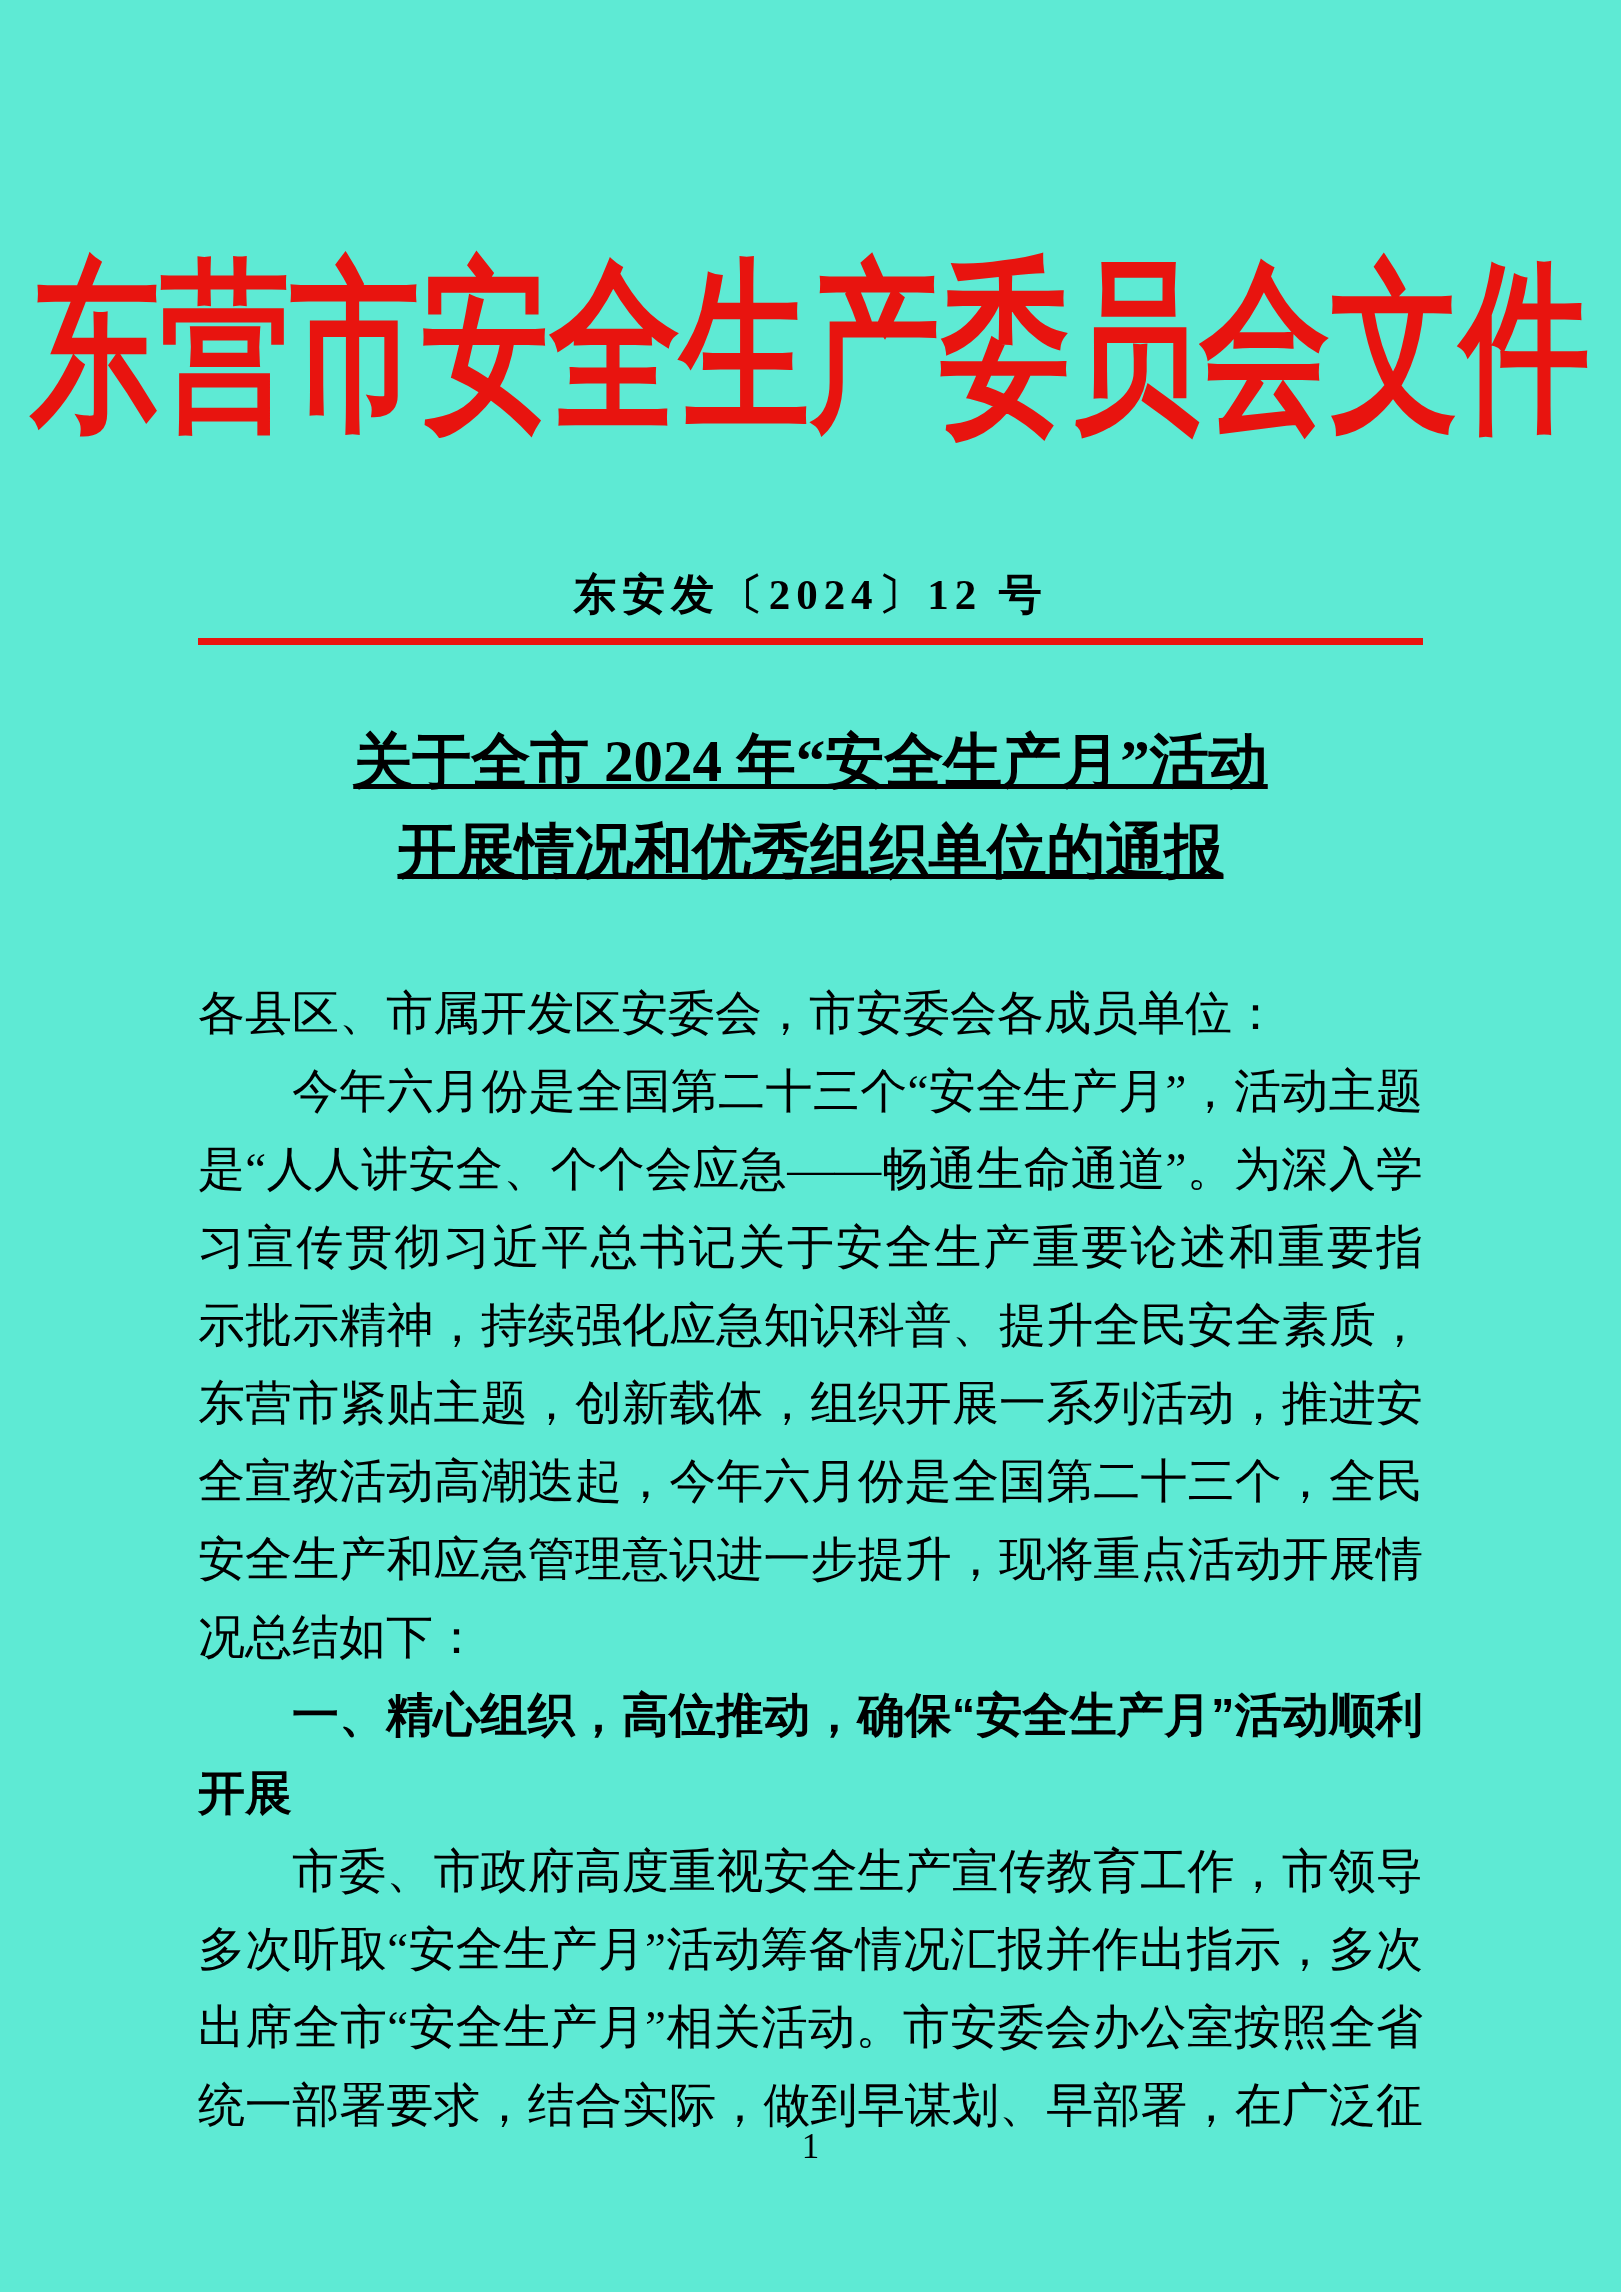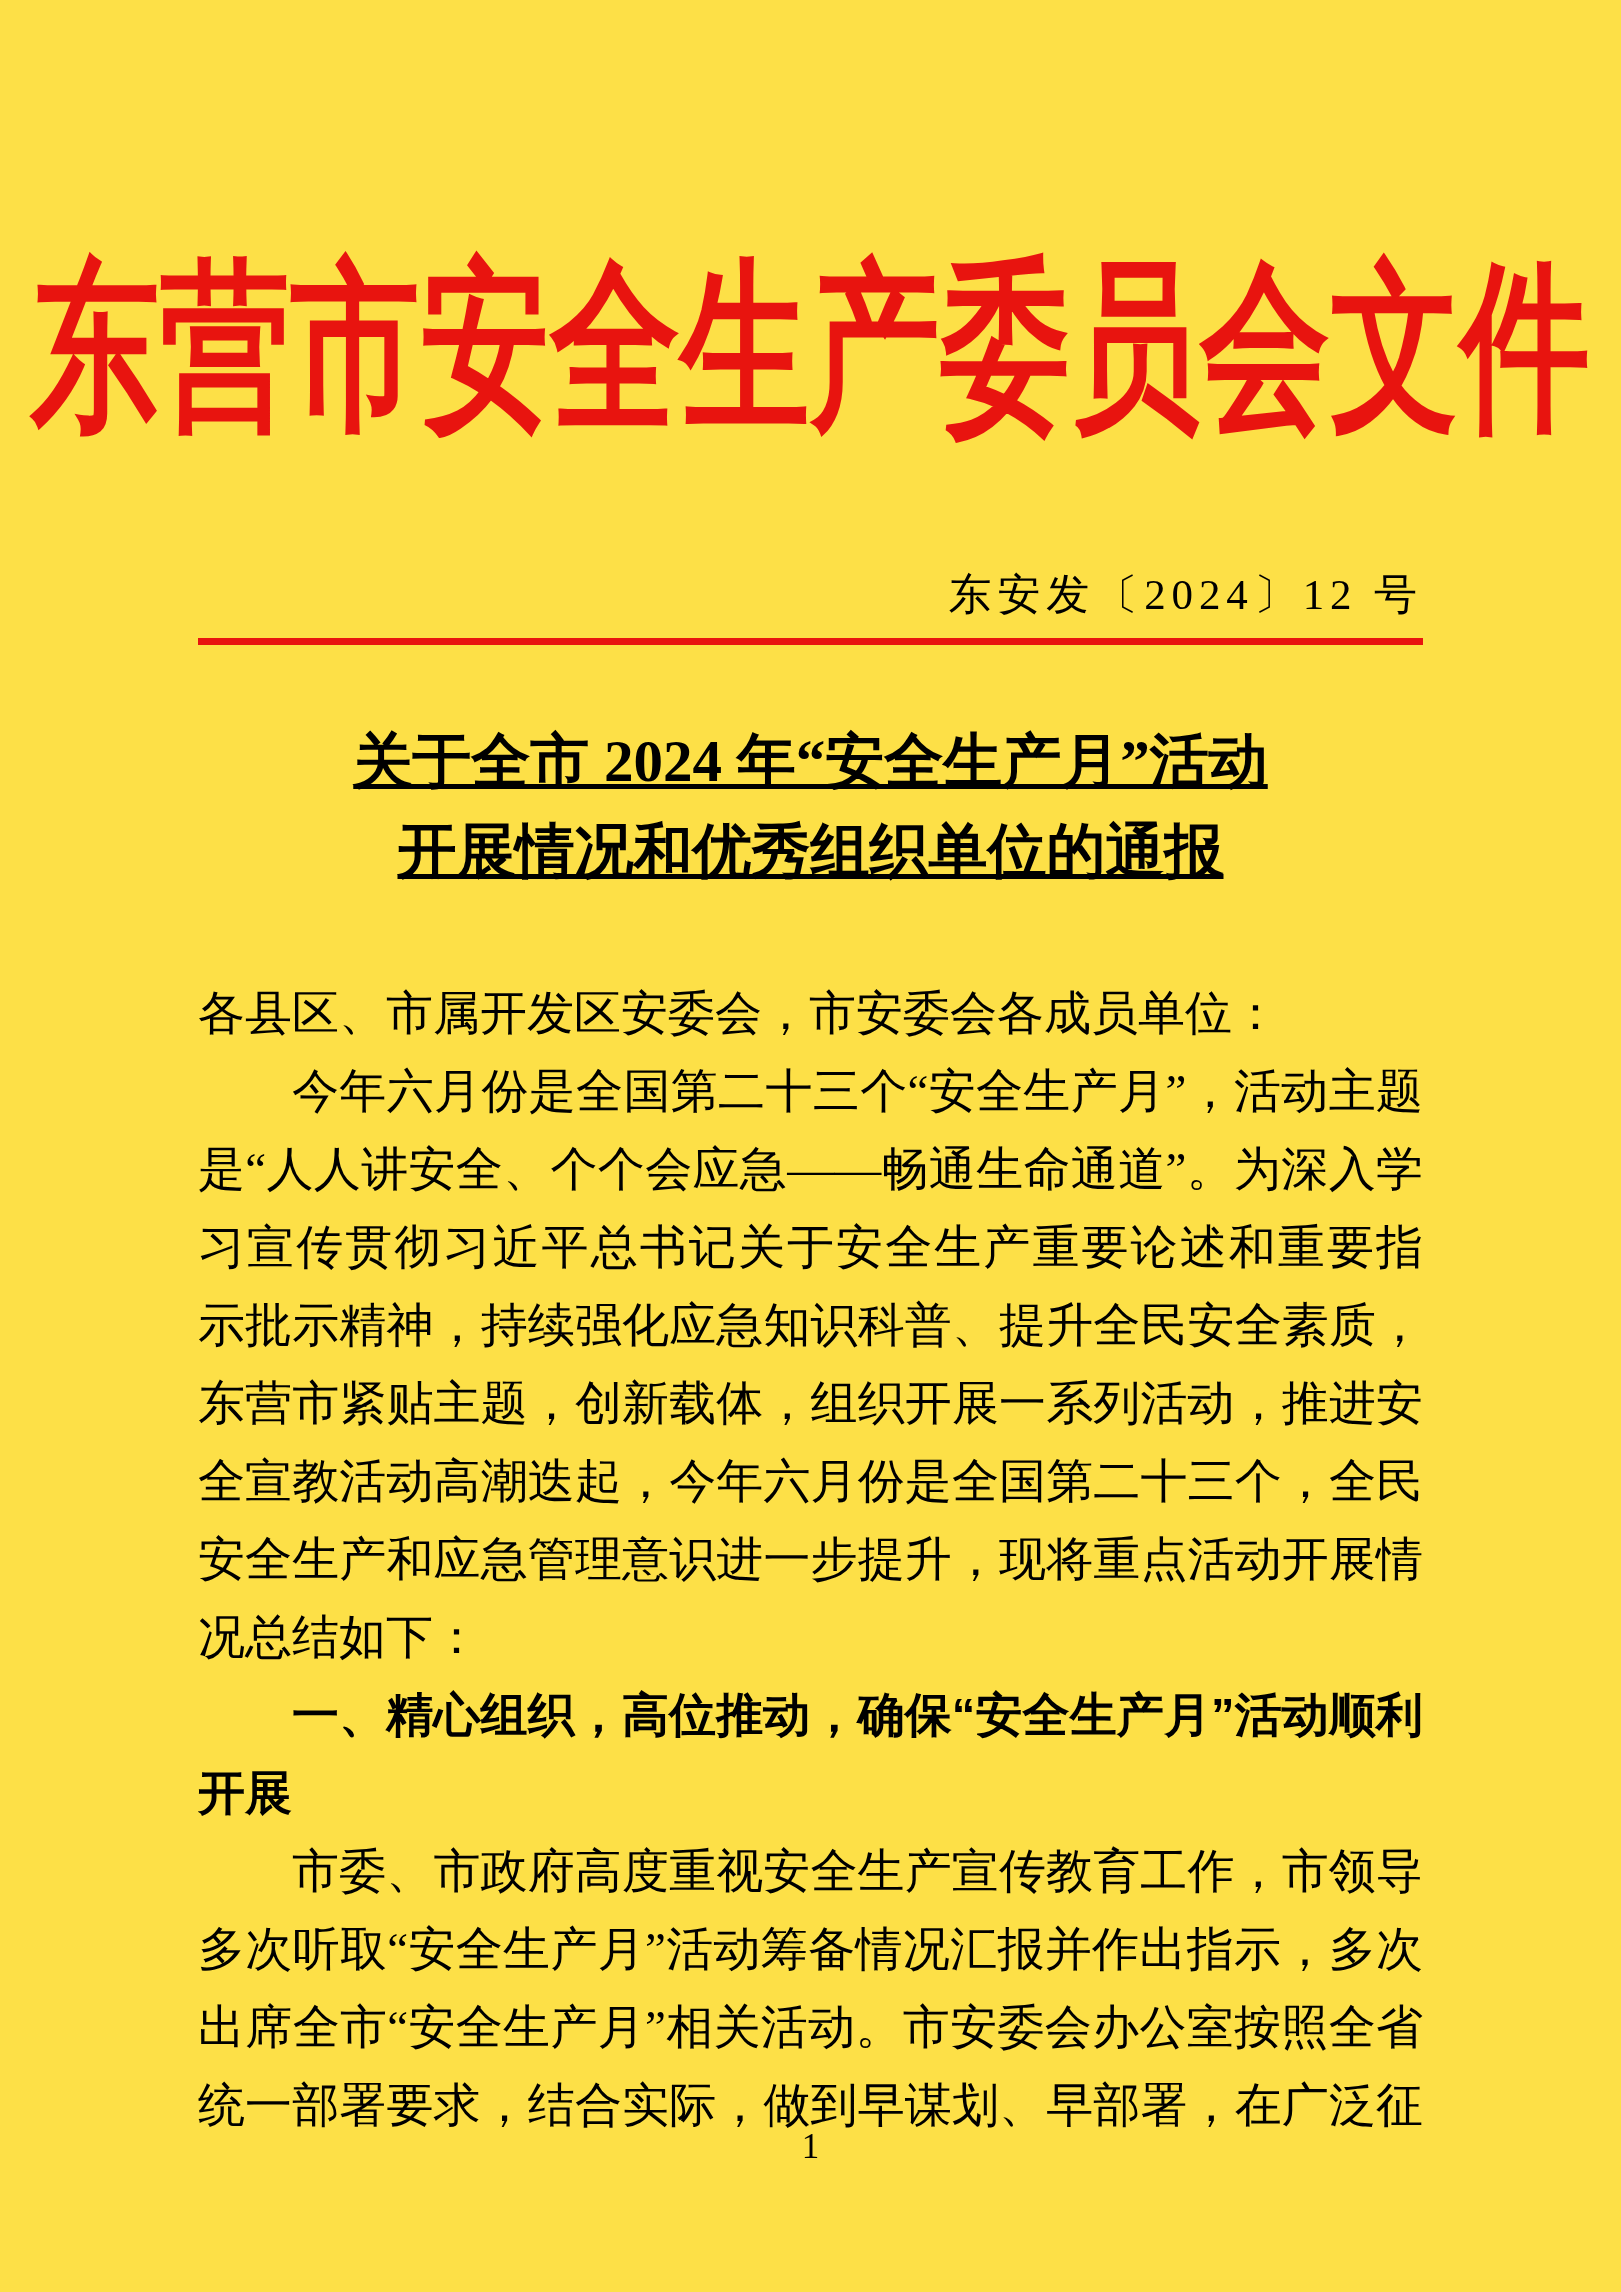--- a/index.html
+++ b/index.html
@@ -1,19 +1,19 @@
 <!DOCTYPE html>
 <html style="--red: #e8140f;"><head>
 <meta charset="utf-8">
 <style>
   html,body{margin:0;padding:0;background:#ffffff;}
   .page{
     position:relative;
     width:1621px;height:2293px;
-    background:#fde047;
+    background:#5eead4;
     overflow:hidden;
     font-family:"Liberation Serif","DejaVu Serif",serif;
     color:#000;
   }
   .content{
     position:absolute;
     left:198px;top:0;
     width:1225px;
   }
   
@@ -29,25 +29,26 @@
     color:var(--red,#e8140f);
     white-space:nowrap;
     letter-spacing:1px;
     transform:scaleY(1.42);
     transform-origin:center center;
     font-family:"Liberation Serif","DejaVu Serif",serif;
   }
   
   .doc-number{
     margin-top:116px;
-    text-align:right;
+    text-align:center;
     font-size:43px;
     line-height:59px;
     letter-spacing:5.9px;
     white-space:nowrap;
+    font-weight:bold;
   }
   
   .red-rule{
     margin-top:13.7px;
     height:6.9px;
     background:var(--red,#e8140f);
   }
   
   .doc-title{
     margin-top:71px;

